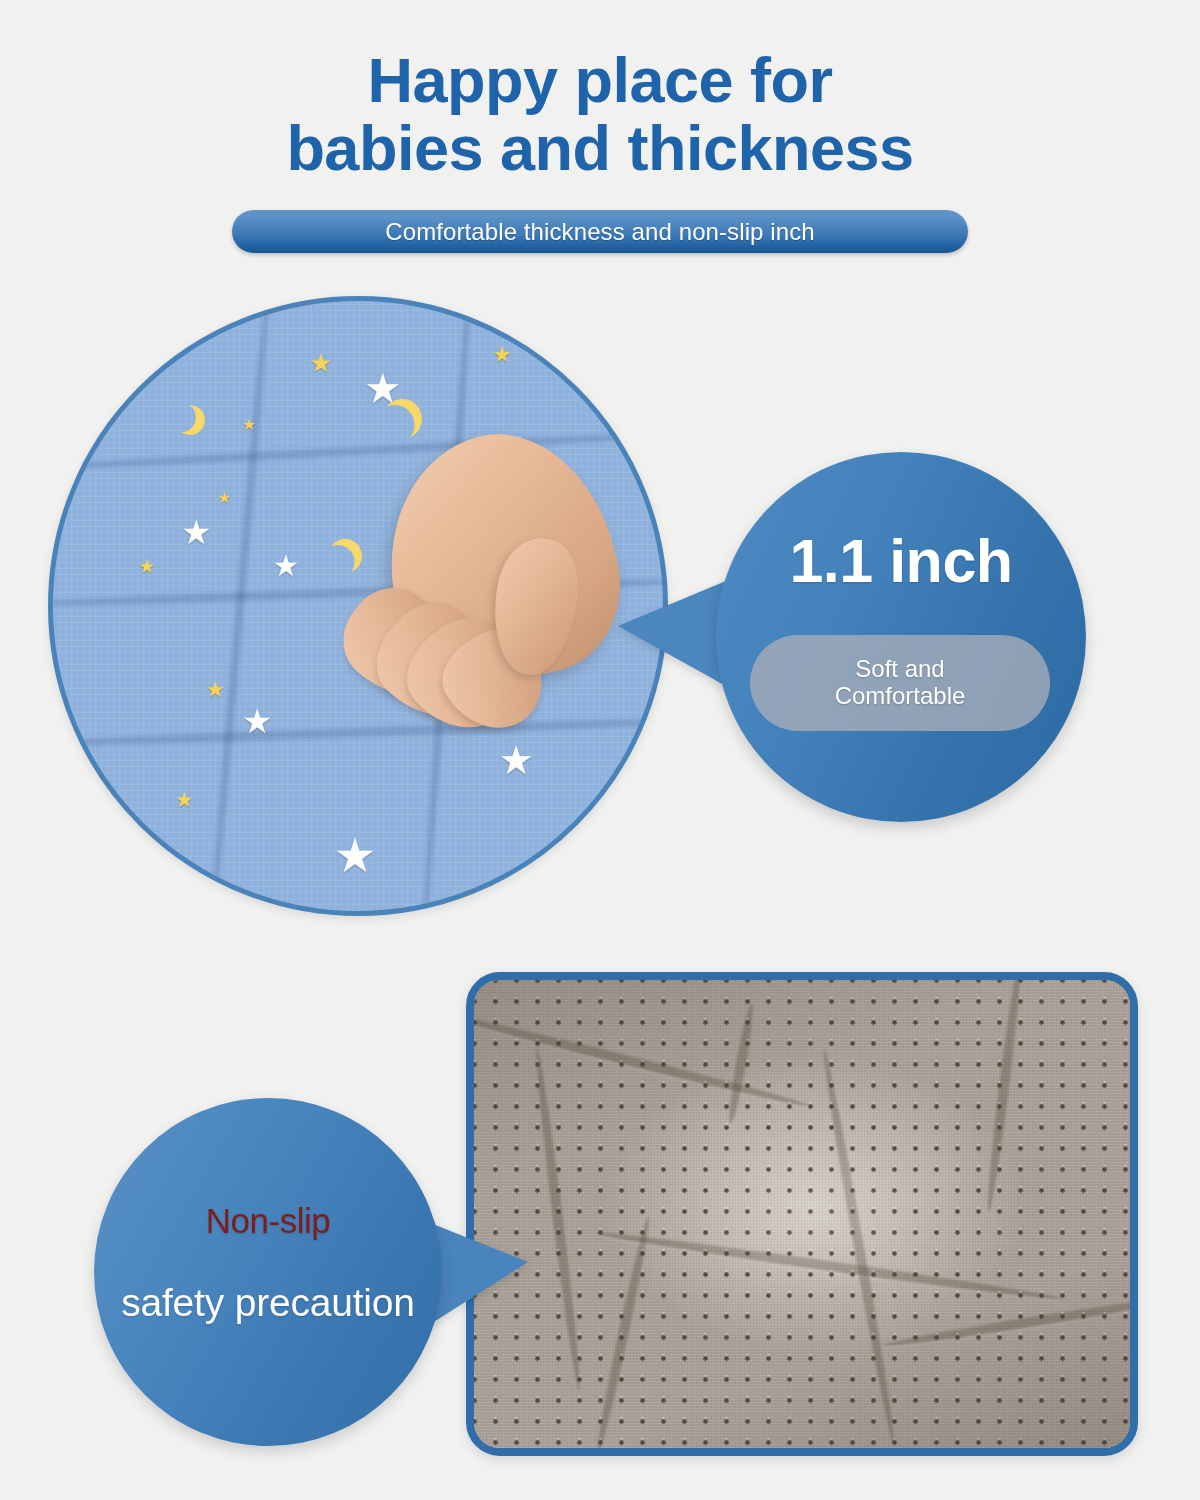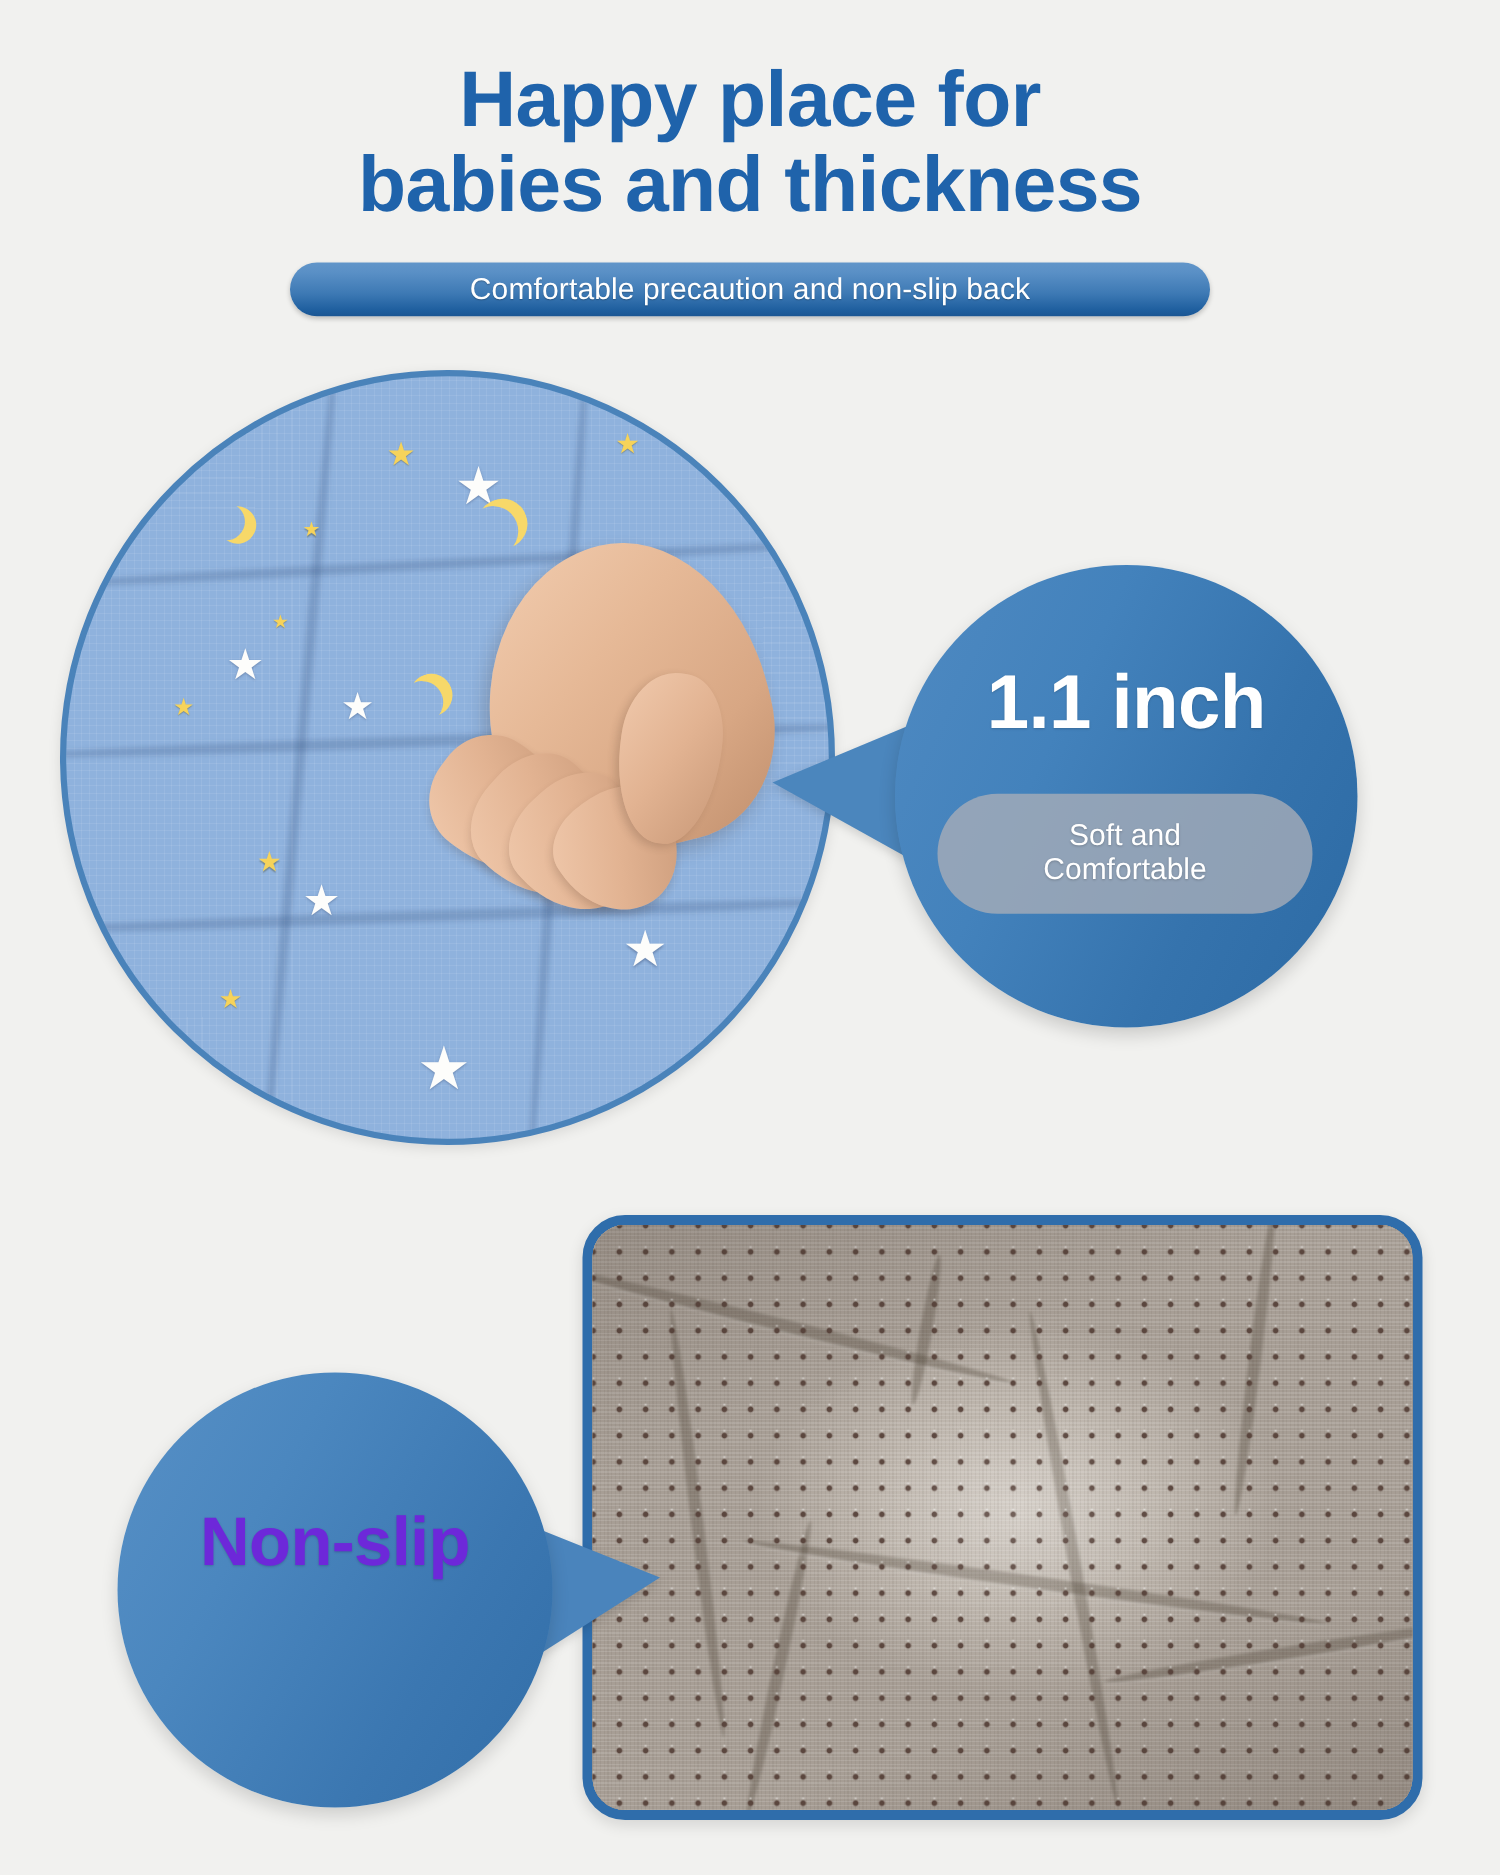--- a/index.html
+++ b/index.html
@@ -246,44 +246,44 @@
   }
   #callout-nonslip .disc {
     position:absolute; inset:0;
     border-radius:50%;
     background:linear-gradient(120deg,#5790c6 0%,#4b87bf 32%,#3b77b1 70%,#326ea8 100%);
     box-shadow:0 6px 14px rgba(0,0,0,0.15);
   }
   #nonslip-title {
     position:absolute; left:0; top:103px; width:100%;
     text-align:center;
-    color:#6d28d9;
-    font-size:55px;
-    font-weight:bold;
+    color:#7f1d1d;
+    font-size:35px;
+    font-weight:normal;
     letter-spacing:-0.5px;
     text-shadow:0 1px 2px rgba(0,0,0,0.18);
   }
   #nonslip-sub {
     position:absolute; left:0; top:183px; width:100%;
     text-align:center;
     color:#ffffff;
     font-size:39px;
     letter-spacing:-0.2px;
     text-shadow:0 1px 2px rgba(0,0,0,0.18);
   }
 </style>
 </head>
 <body>
 
 <div id="header">
   <div id="title">Happy place for
 babies and thickness</div>
 
   <div id="subtitle-banner">
-    <span id="subtitle-text">Comfortable precaution and non-slip back</span>
+    <span id="subtitle-text">Comfortable thickness and non-slip inch</span>
   </div>
 </div>
 
 <div id="photo-top-wrap">
   <div id="photo-top">
     <div id="photo-top-img"></div>
     <div id="photo-top-tex"></div>
 
     <div id="photo-top-seams">
       <i style="left:-4%;top:24%;width:108%;height:8px;transform:rotate(-3deg);"></i>
@@ -348,13 +348,14 @@
   </div>
   <div id="photo-bottom-dots"></div>
   <div id="photo-bottom-dots2"></div>
   <div id="photo-bottom-shade"></div>
 </div>
 
 <div id="callout-nonslip">
   <div class="tail"></div>
   <div class="disc"></div>
   <div id="nonslip-title">Non-slip</div>
+  <div id="nonslip-sub">safety precaution</div>
 </div>
 
 </body></html>

